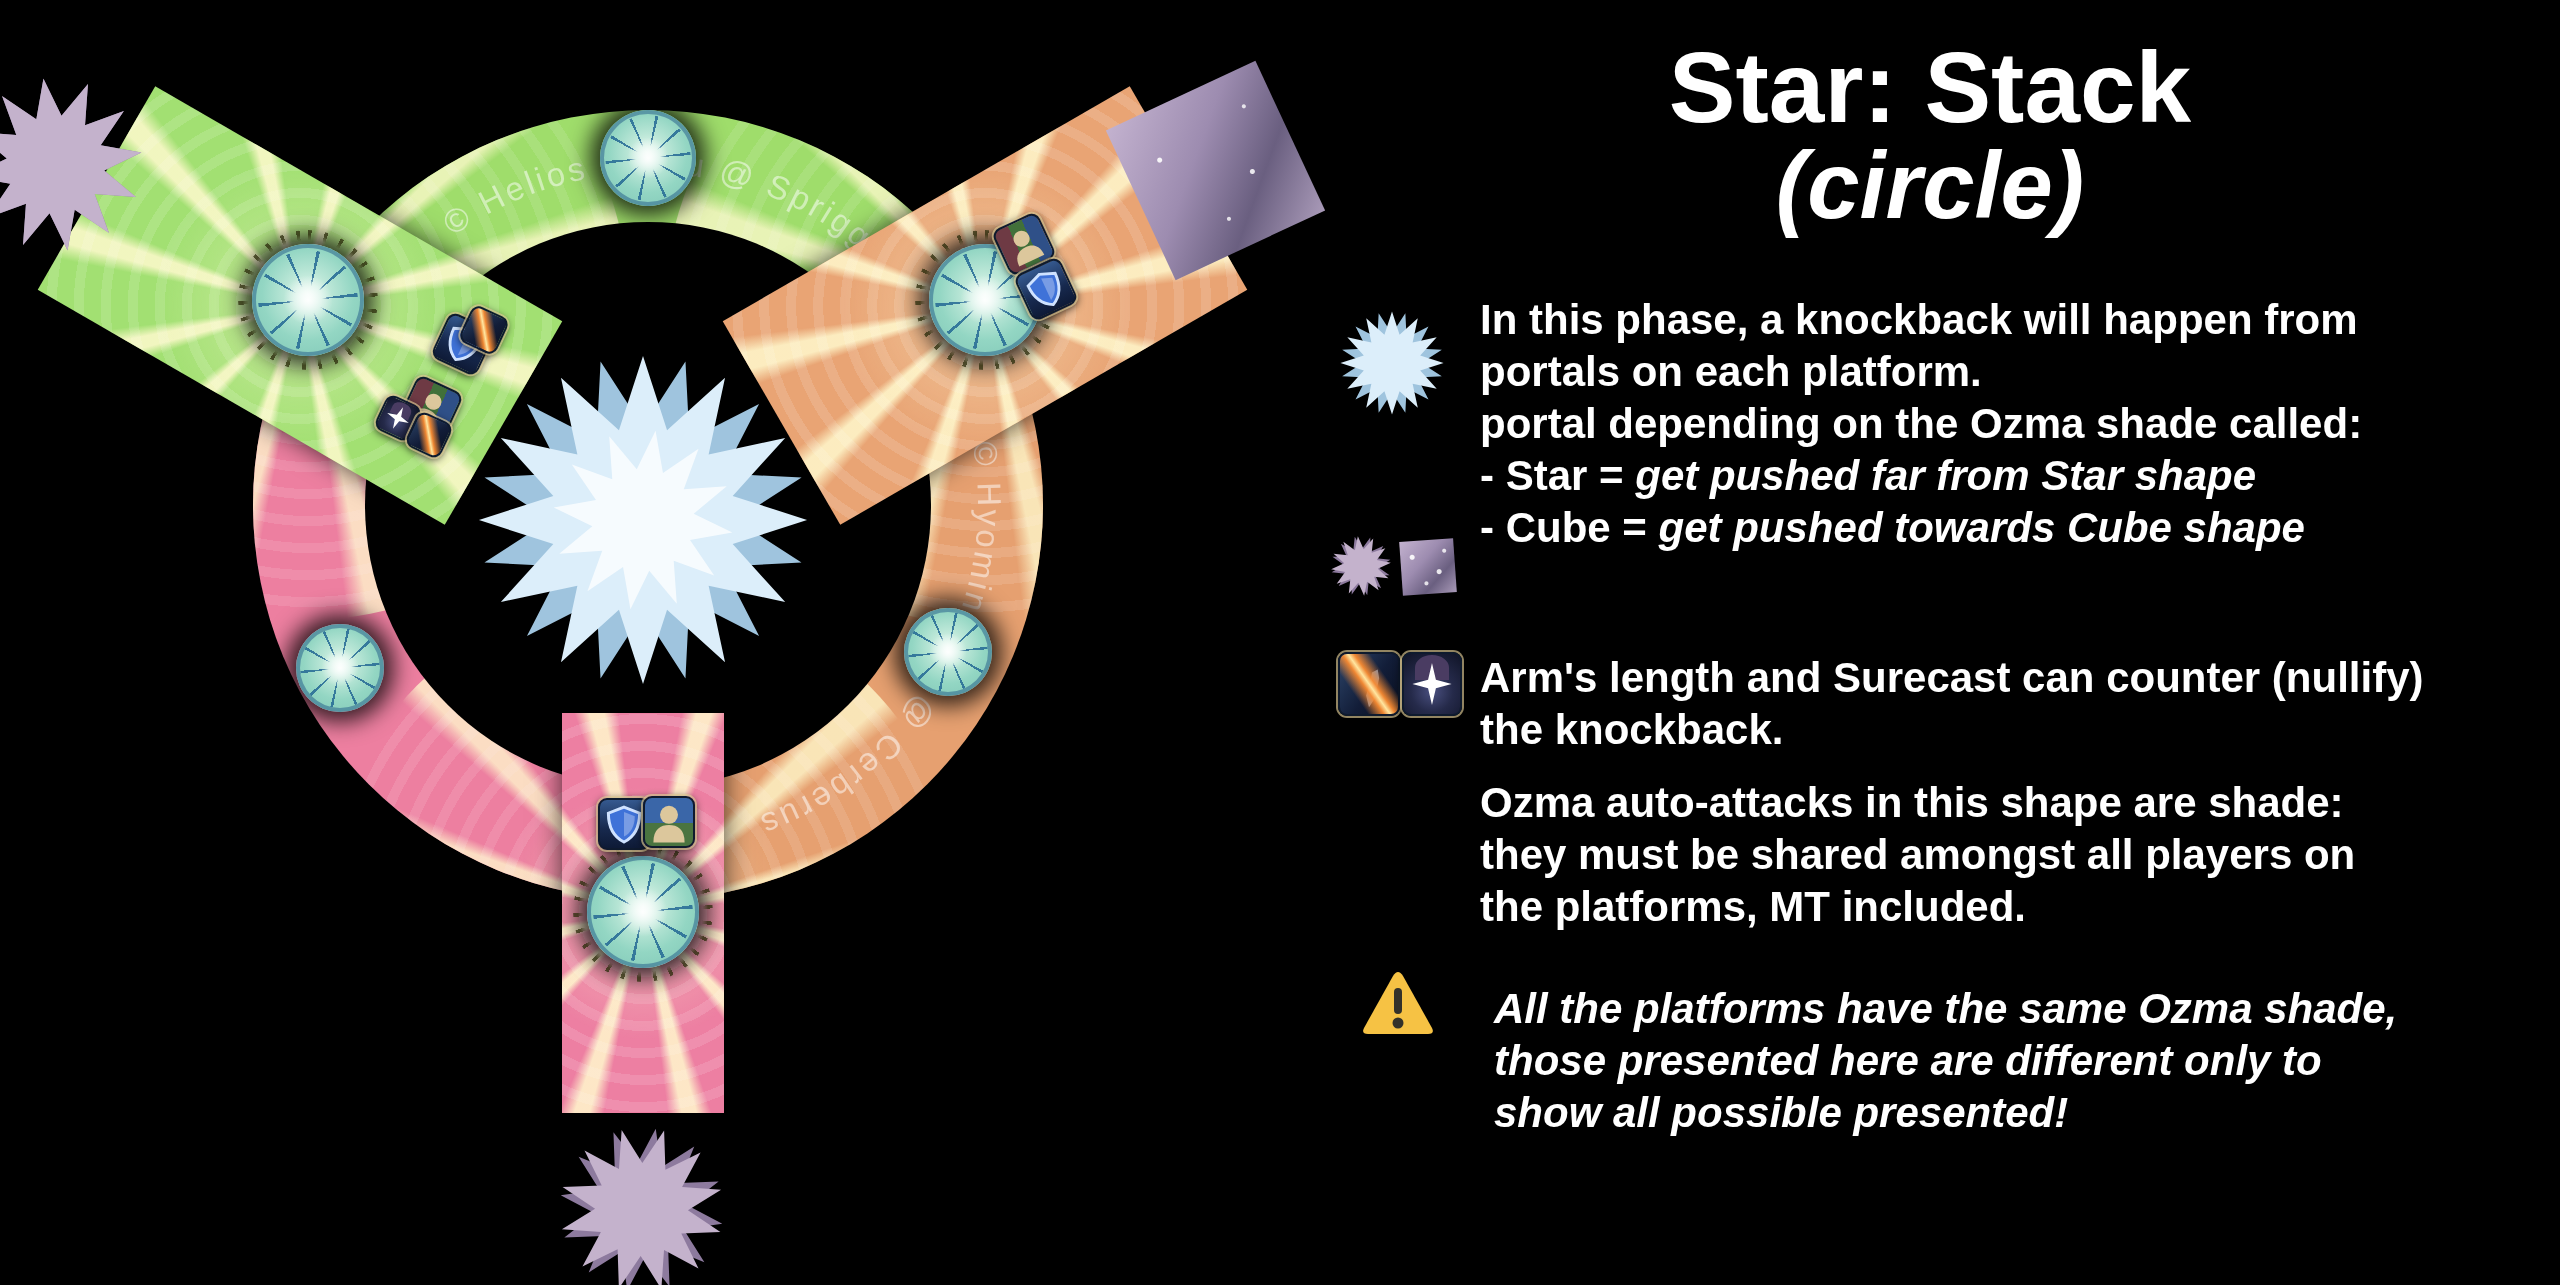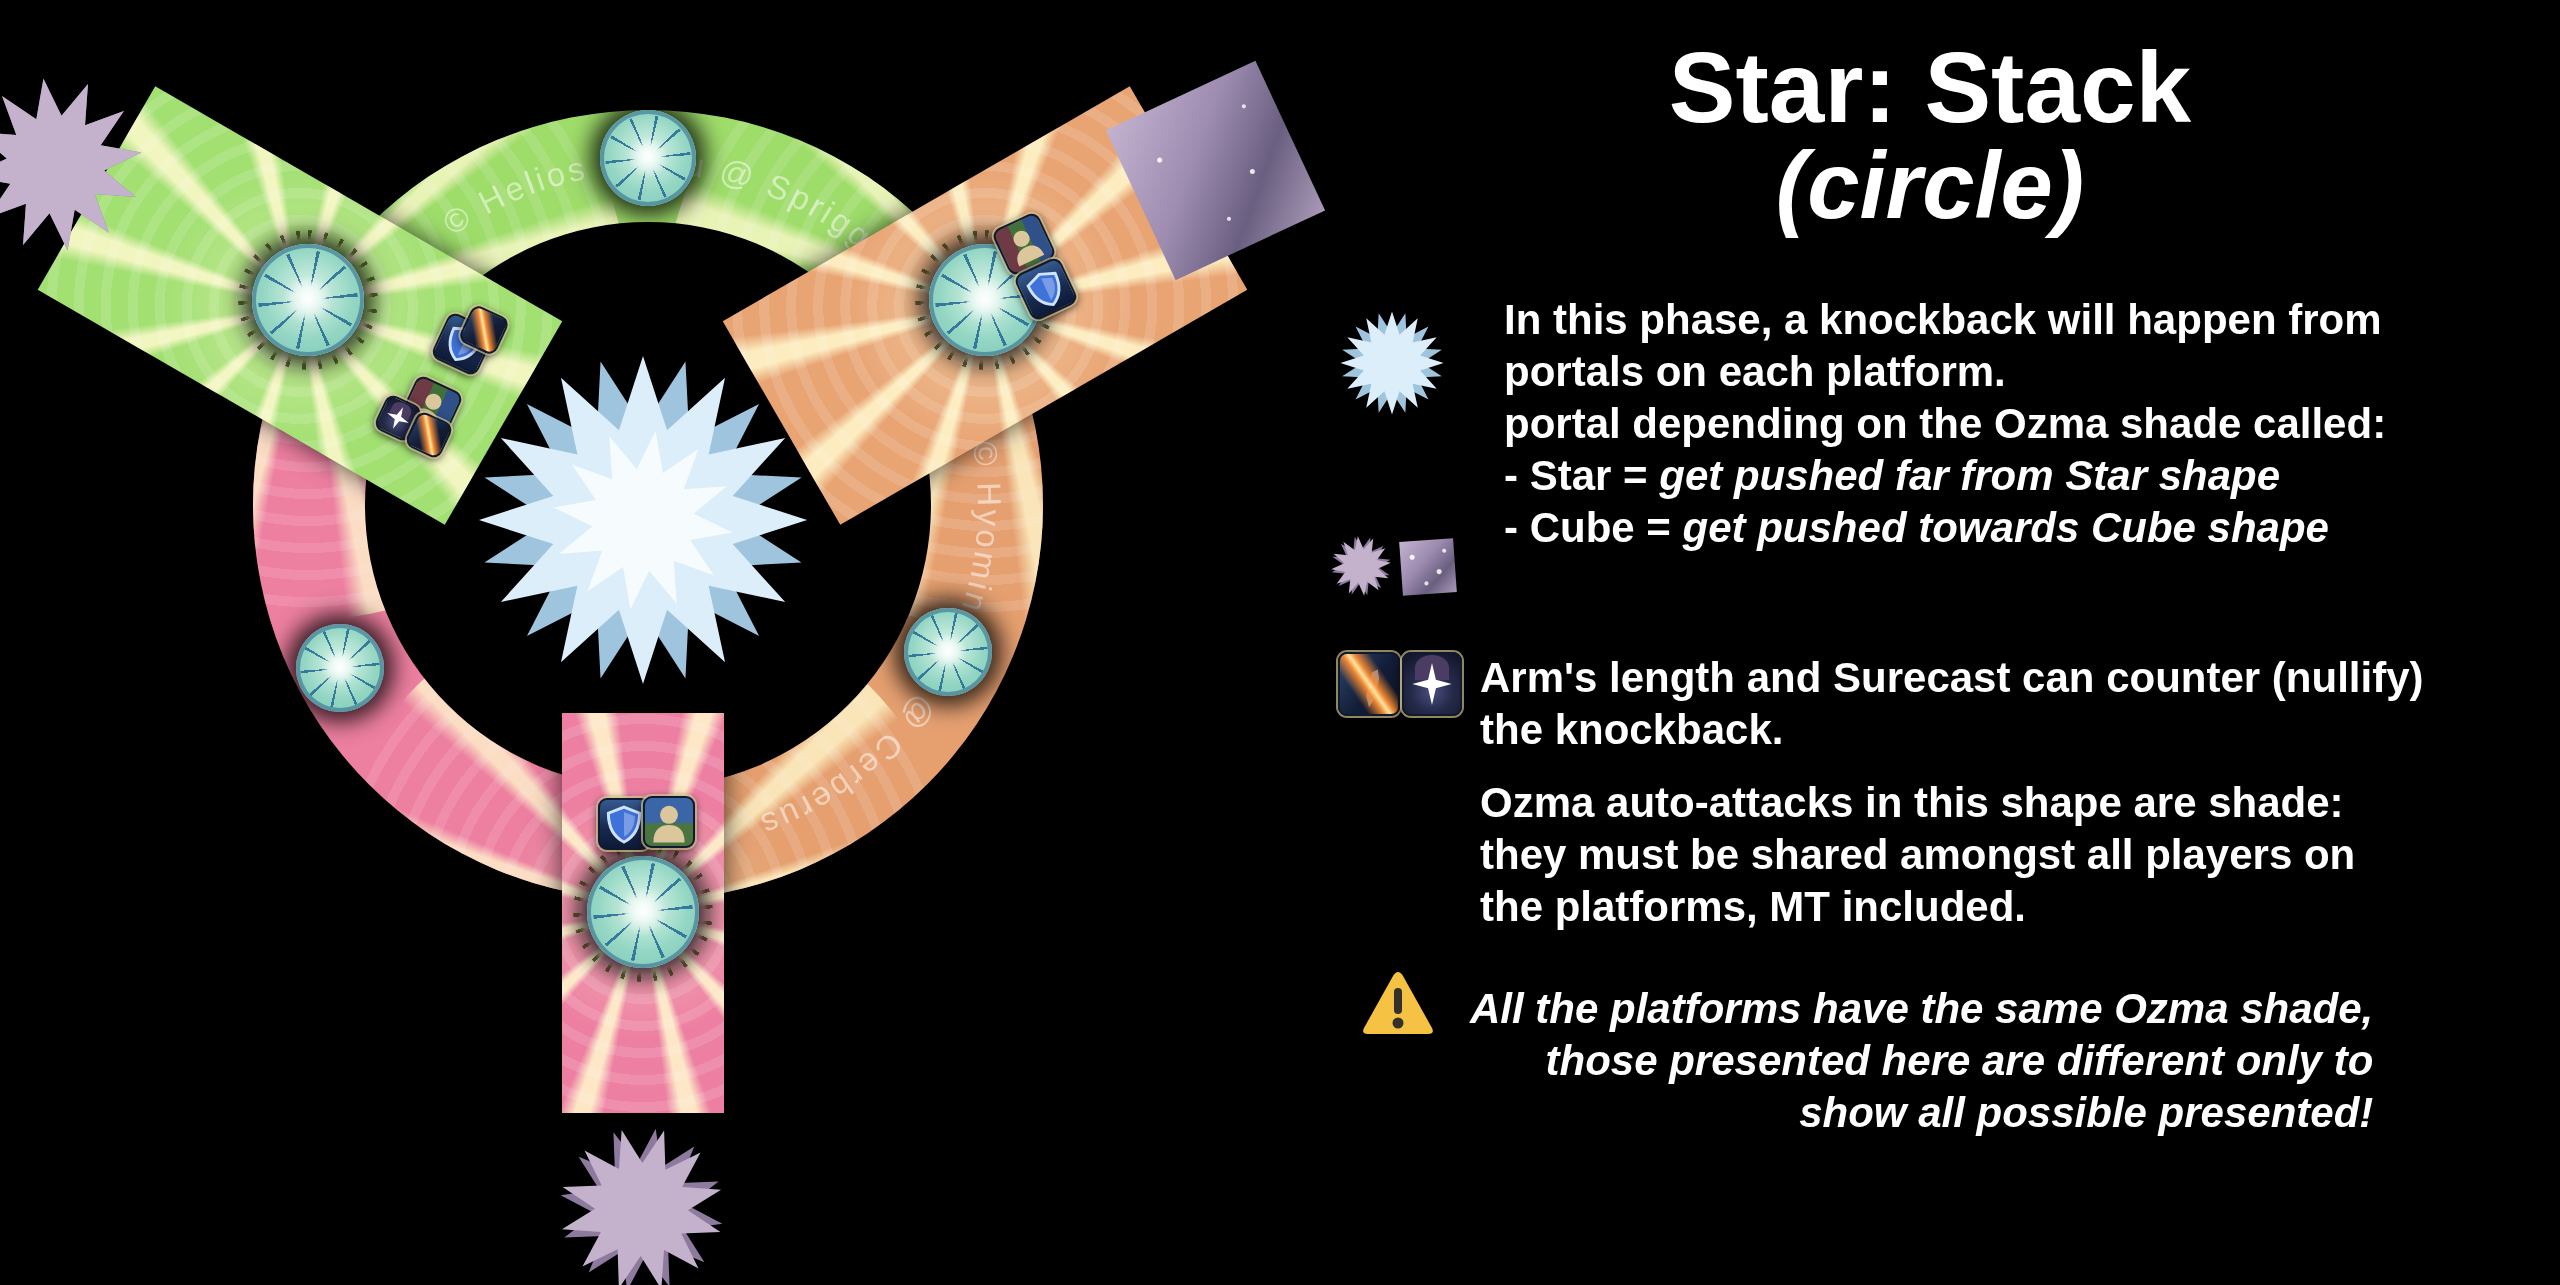--- a/index.html
+++ b/index.html
@@ -212,21 +212,21 @@
 
     <div class="title-block" style="left:100px;">
       <div class="title-main">Star: Stack</div>
       <div class="title-sub">(circle)</div>
     </div>
 
     <svg class="star icy" style="left:7px;top:308px;" width="110" height="110" viewBox="-160 -160 320 320">
       <use href="#star12" class="p1" transform="rotate(15)"></use>
       <use href="#star12" class="p2"></use>
     </svg>
-    <div class="body-text" style="left:150px;top:294px;margin-left:24px;">
+    <div class="body-text" style="left:150px;top:294px;">
       <div>In this phase, a knockback will happen from</div>
       <div>portals on each platform.</div>
       <div>portal depending on the Ozma shade called:</div>
       <div><span>- Star = </span><span class="it">get pushed far from Star shape</span></div>
       <div><span>- Cube = </span><span class="it">get pushed towards Cube shape</span></div>
     </div>
     <svg class="star purple" style="left:-1px;top:534px;" width="64" height="64" viewBox="-160 -160 320 320">
       <use href="#star12" class="p1" transform="rotate(18)"></use>
       <use href="#star12" class="p2" transform="rotate(-6)"></use>
     </svg>
@@ -249,19 +249,19 @@
       <div>Ozma auto-attacks in this shape are shade:</div>
       <div>they must be shared amongst all players on</div>
       <div>the platforms, MT included.</div>
     </div>
 
     <svg class="abs" style="left:30px;top:970px;" width="76" height="68" viewBox="0 0 76 68">
       <path d="M33 6 Q38 -2 43 6 L72 58 Q75 64 68 64 L8 64 Q1 64 4 58 Z" fill="#f6c244"></path>
       <rect x="34" y="18" width="8" height="26" rx="4" fill="#33312a"></rect>
       <circle cx="38" cy="53" r="5.5" fill="#33312a"></circle>
     </svg>
-    <div class="body-text warn-text" style="left:140px;top:983px;text-align:right;">
+    <div class="body-text warn-text" style="left:164px;top:983px;">
       <div>All the platforms have the same Ozma shade,</div>
       <div>those presented here are different only to</div>
       <div>show all possible presented!</div>
     </div>
   </div>
 </div>
 
 </body></html>

